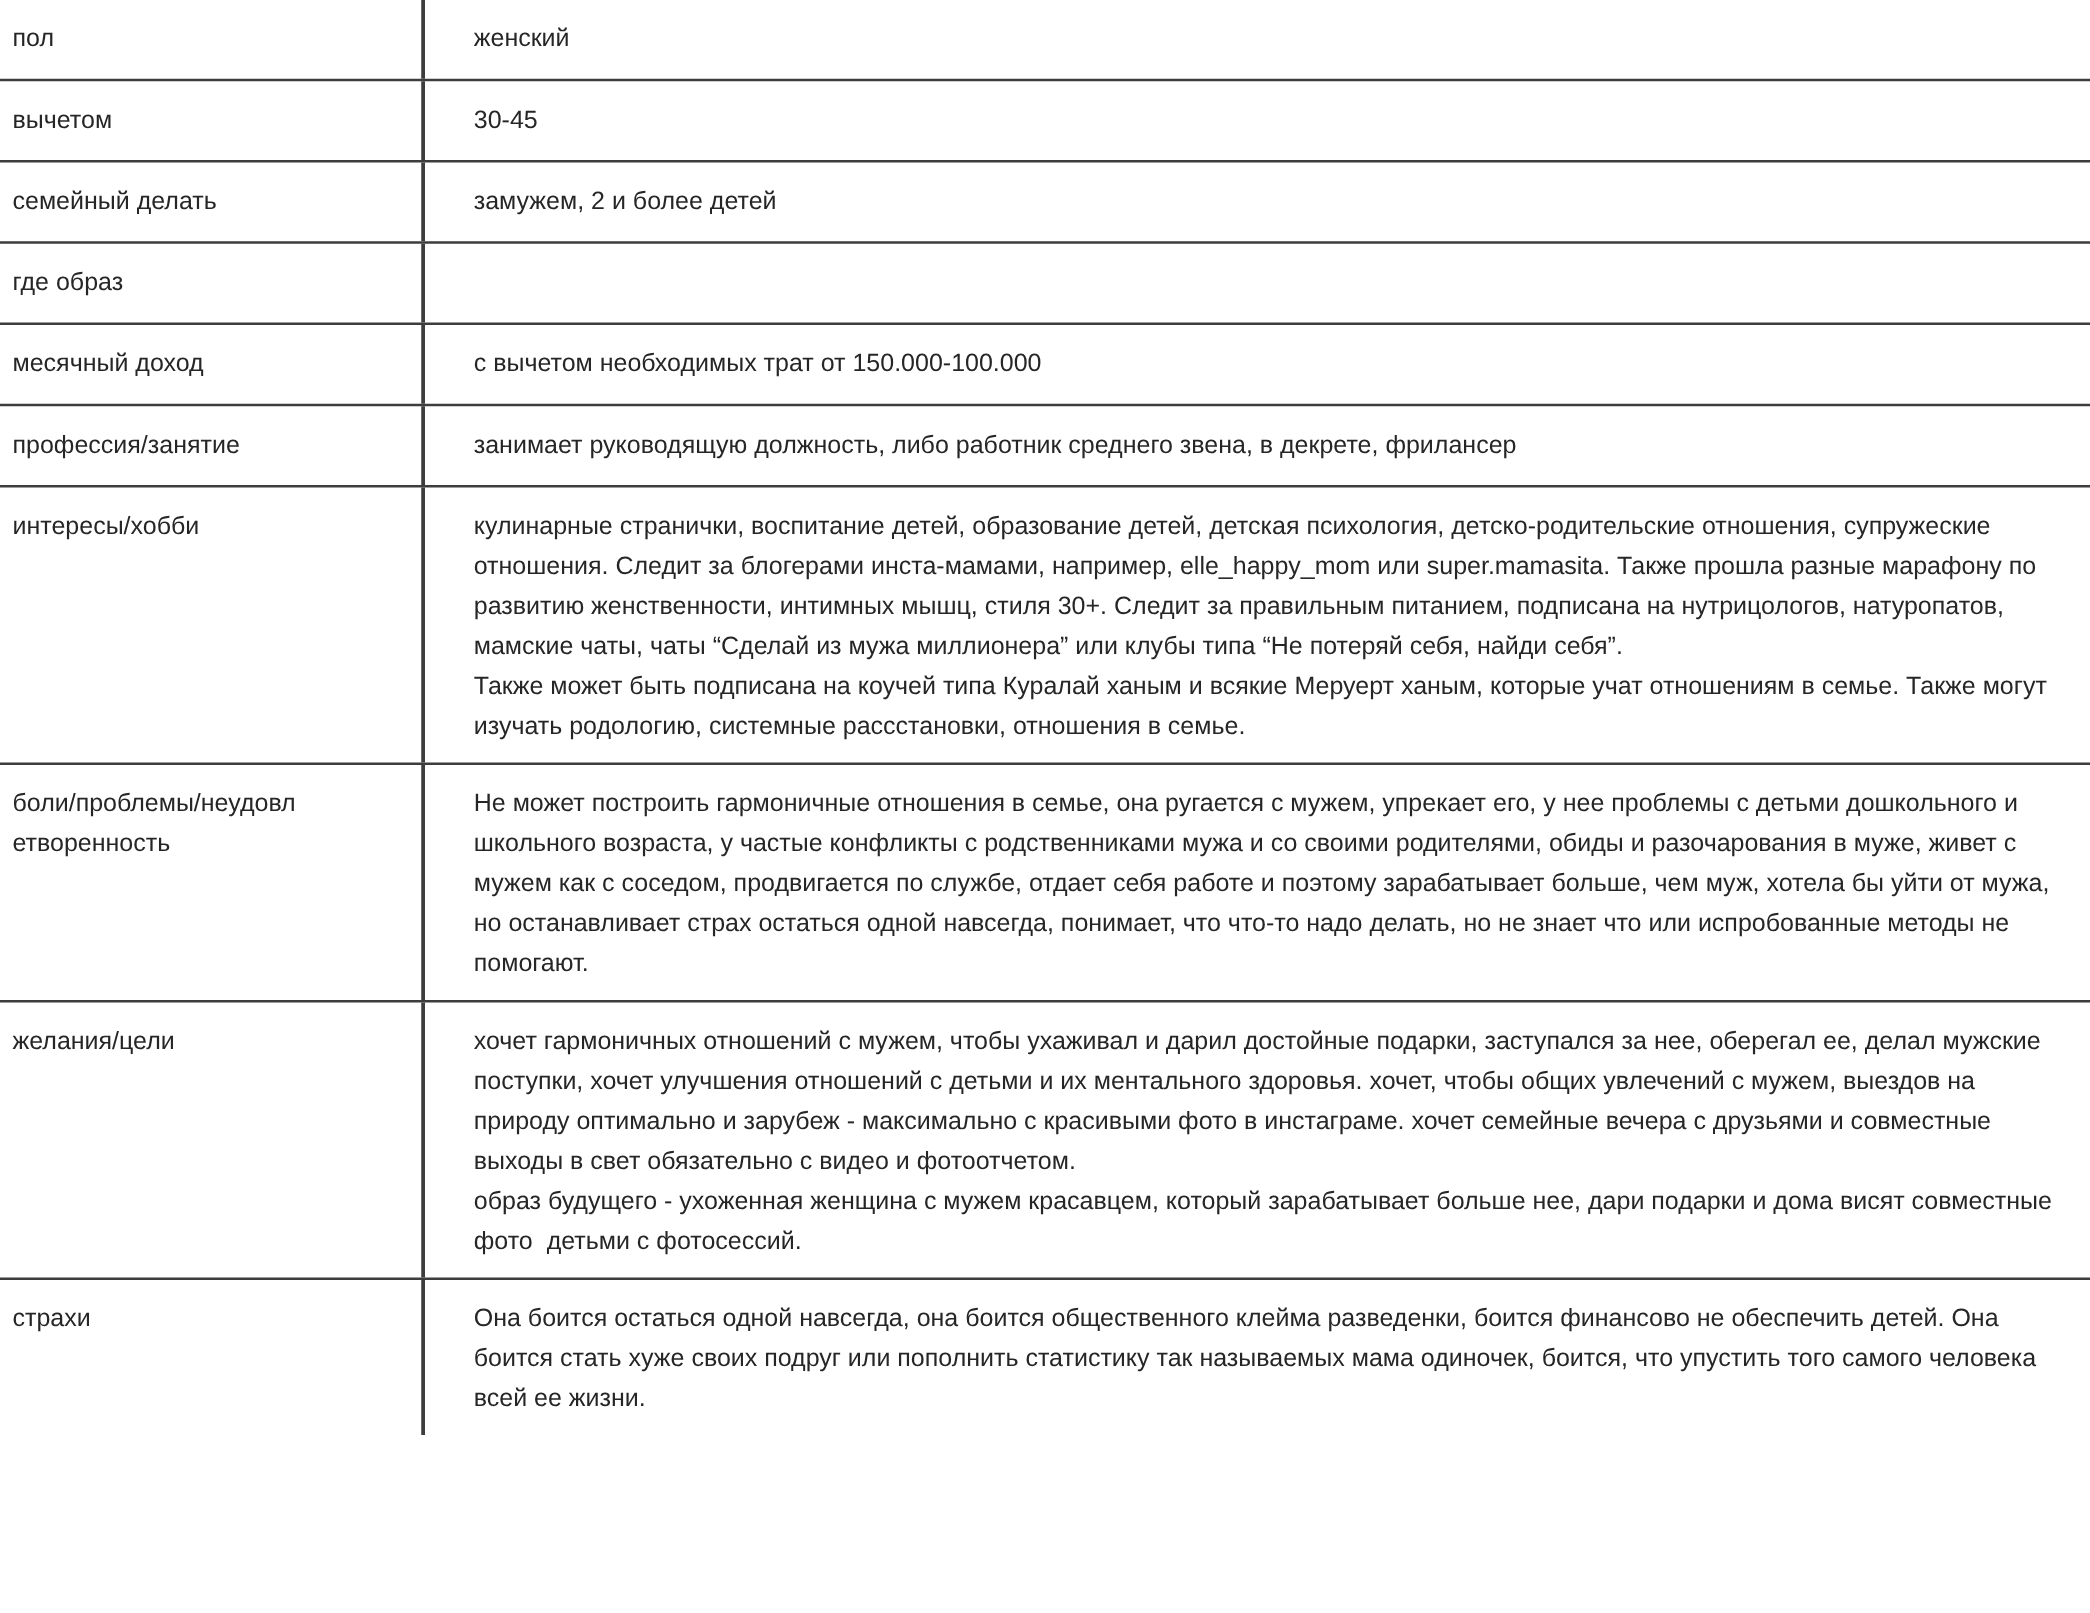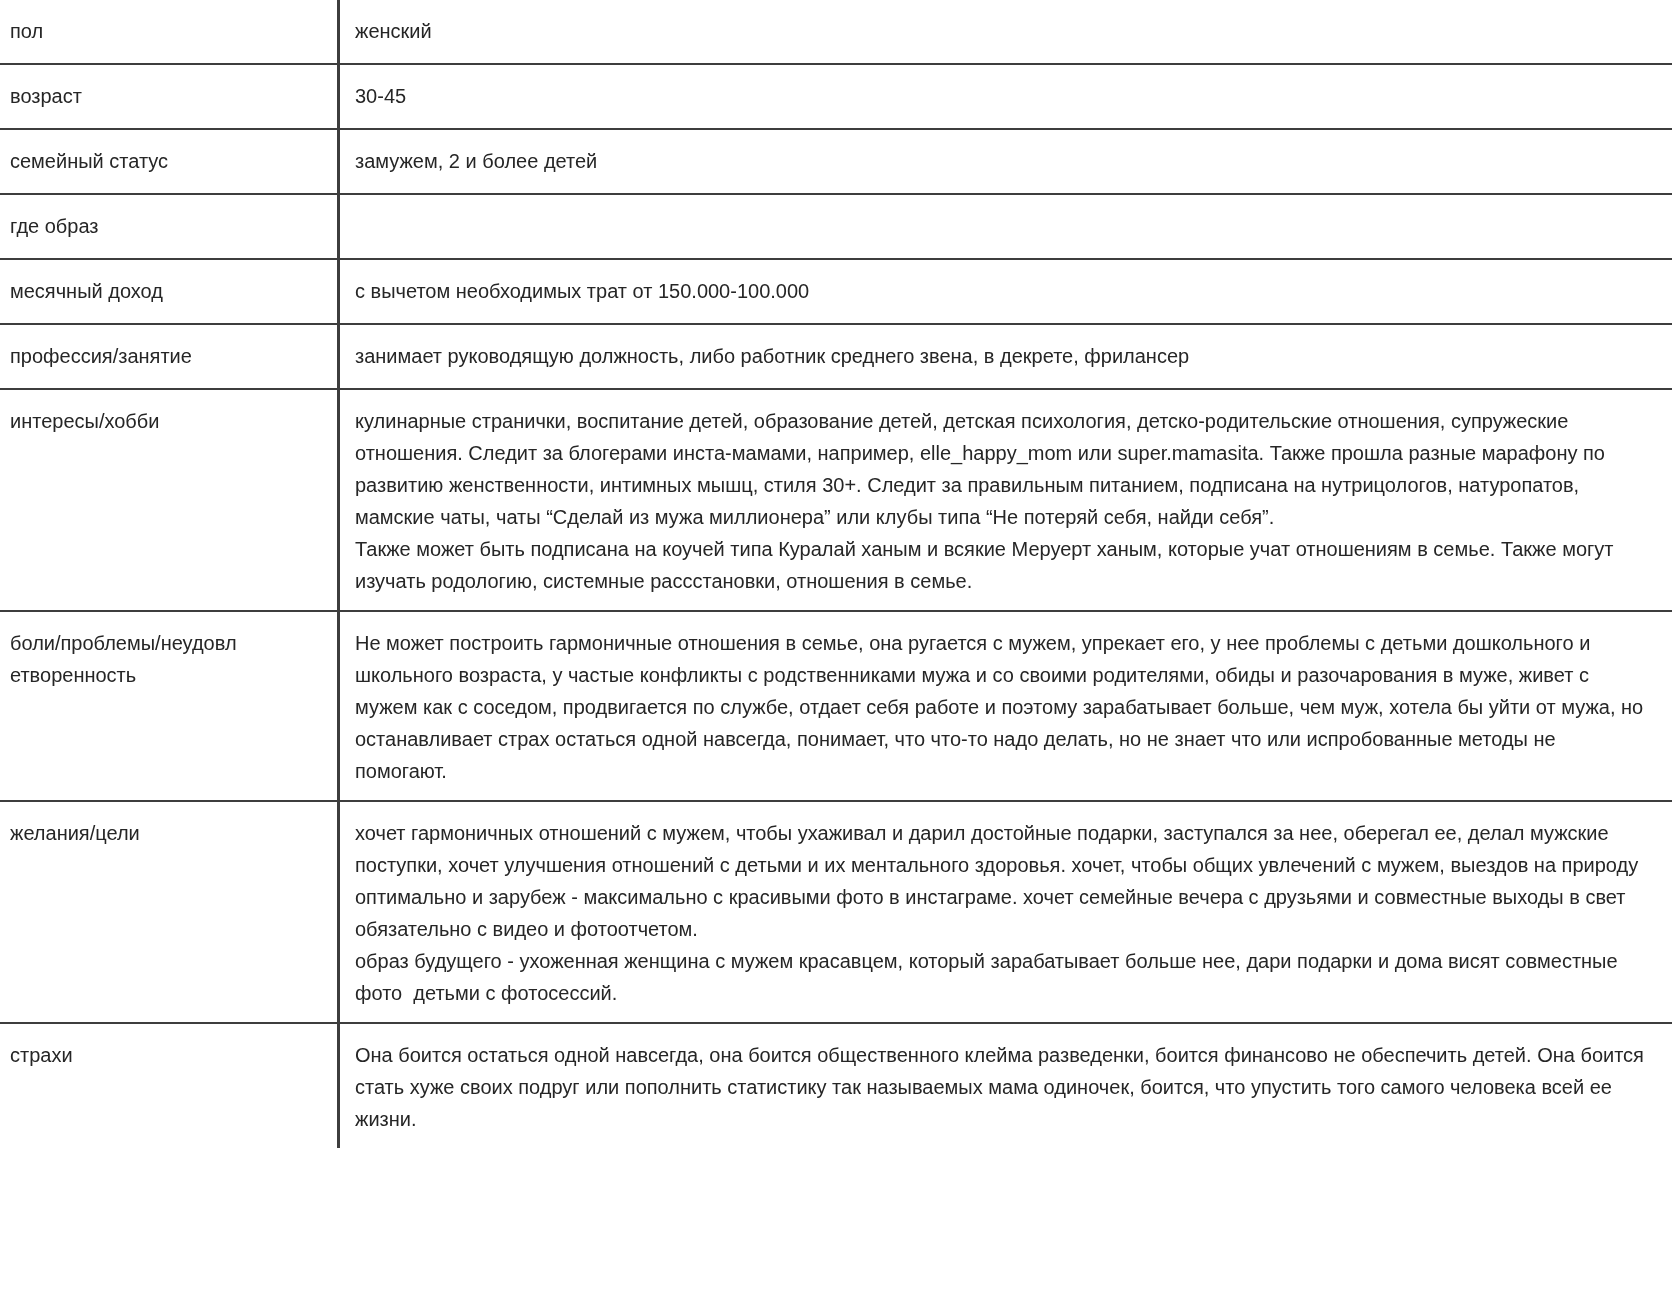--- a/index.html
+++ b/index.html
@@ -36,38 +36,39 @@
   }
   .cell-label {
     width: 340px;
     flex: 0 0 340px;
     border-right: 3px solid #3d3d3d;
     padding: 15px 14px 13px 10px;
   }
   .cell-value {
     flex: 1 1 auto;
     padding: 15px 25px 13px 15px;
+    margin-left: 24px;
   }
 </style>
 </head>
 <body>
 
 <div class="doc-table">
   <div class="doc-row">
     <div class="cell cell-label">пол</div>
     <div class="cell cell-value">женский</div>
   </div>
 
   <div class="doc-row">
-    <div class="cell cell-label">возраст</div>
+    <div class="cell cell-label">вычетом</div>
     <div class="cell cell-value">30-45</div>
   </div>
 
   <div class="doc-row">
-    <div class="cell cell-label">семейный статус</div>
+    <div class="cell cell-label">семейный делать</div>
     <div class="cell cell-value">замужем, 2 и более детей</div>
   </div>
 
   <div class="doc-row">
     <div class="cell cell-label">где образ</div>
   </div>
 
   <div class="doc-row">
     <div class="cell cell-label">месячный доход</div>
     <div class="cell cell-value">с вычетом необходимых трат от 150.000-100.000</div>

